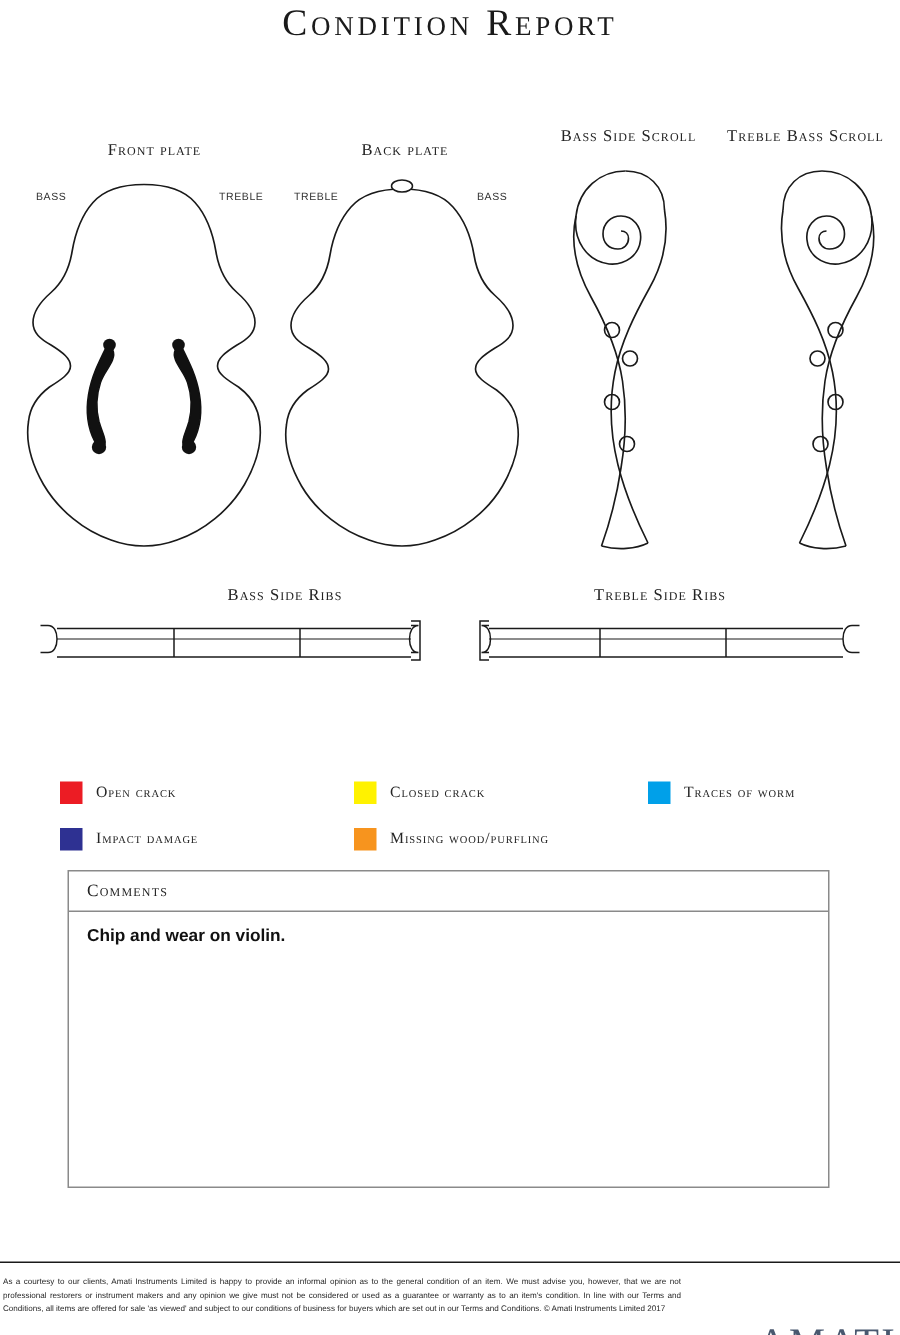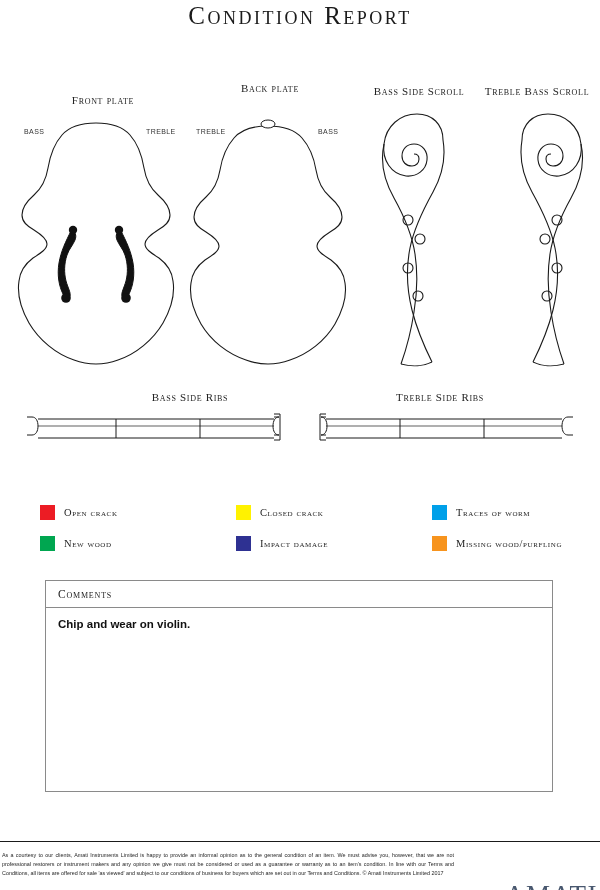--- a/index.html
+++ b/index.html
@@ -62,20 +62,21 @@
   .legend {
     position: absolute;
     left: 40px;
     top: 505px;
     width: 540px;
   }
   .legend-row {
     display: flex;
     width: 540px;
     margin-bottom: 16px;
+    margin-top: 16px;
   }
   .legend-item {
     display: flex;
     align-items: center;
     width: 196px;
   }
   .legend-item.third { width: 148px; }
   .swatch {
     width: 15px;
     height: 15px;
@@ -158,21 +159,21 @@
   }
 </style>
 </head>
 <body>
 
 <div class="page">
 
   <div class="title">Condition Report</div>
 
   <div class="diag-label" style="left:28px; top:94px; width:150px;">Front plate</div>
-  <div class="diag-label" style="left:195px; top:82px; width:150px;">Back plate</div>
+  <div class="diag-label" style="left:195px; top:94px; width:150px;">Back plate</div>
   <div class="diag-label" style="left:360px; top:85px; width:118px;">Bass Side Scroll</div>
   <div class="diag-label" style="left:478px; top:85px; width:118px;">Treble Bass Scroll</div>
 
   <div class="tiny-label" style="left:24px; top:128px;">BASS</div>
   <div class="tiny-label" style="left:146px; top:128px;">TREBLE</div>
   <div class="tiny-label" style="left:196px; top:128px;">TREBLE</div>
   <div class="tiny-label" style="left:318px; top:128px;">BASS</div>
 
   <div class="svg-box" style="left:14px; top:118px; width:165px; height:250px;">
     <svg width="165" height="250" viewBox="0 0 165 250">
@@ -364,24 +365,20 @@
         <span class="swatch" style="background:#fff200;"></span>
         <span class="legend-text">Closed crack</span>
       </div>
       <div class="legend-item third">
         <span class="swatch" style="background:#00a0e9;"></span>
         <span class="legend-text">Traces of worm</span>
       </div>
     </div>
     <div class="legend-row">
       <div class="legend-item">
-        <span class="swatch" style="background:#00a650;"></span>
-        <span class="legend-text">New wood</span>
-      </div>
-      <div class="legend-item">
         <span class="swatch" style="background:#2e3192;"></span>
         <span class="legend-text">Impact damage</span>
       </div>
       <div class="legend-item third">
         <span class="swatch" style="background:#f7941e;"></span>
         <span class="legend-text">Missing wood/purfling</span>
       </div>
     </div>
   </div>
 

